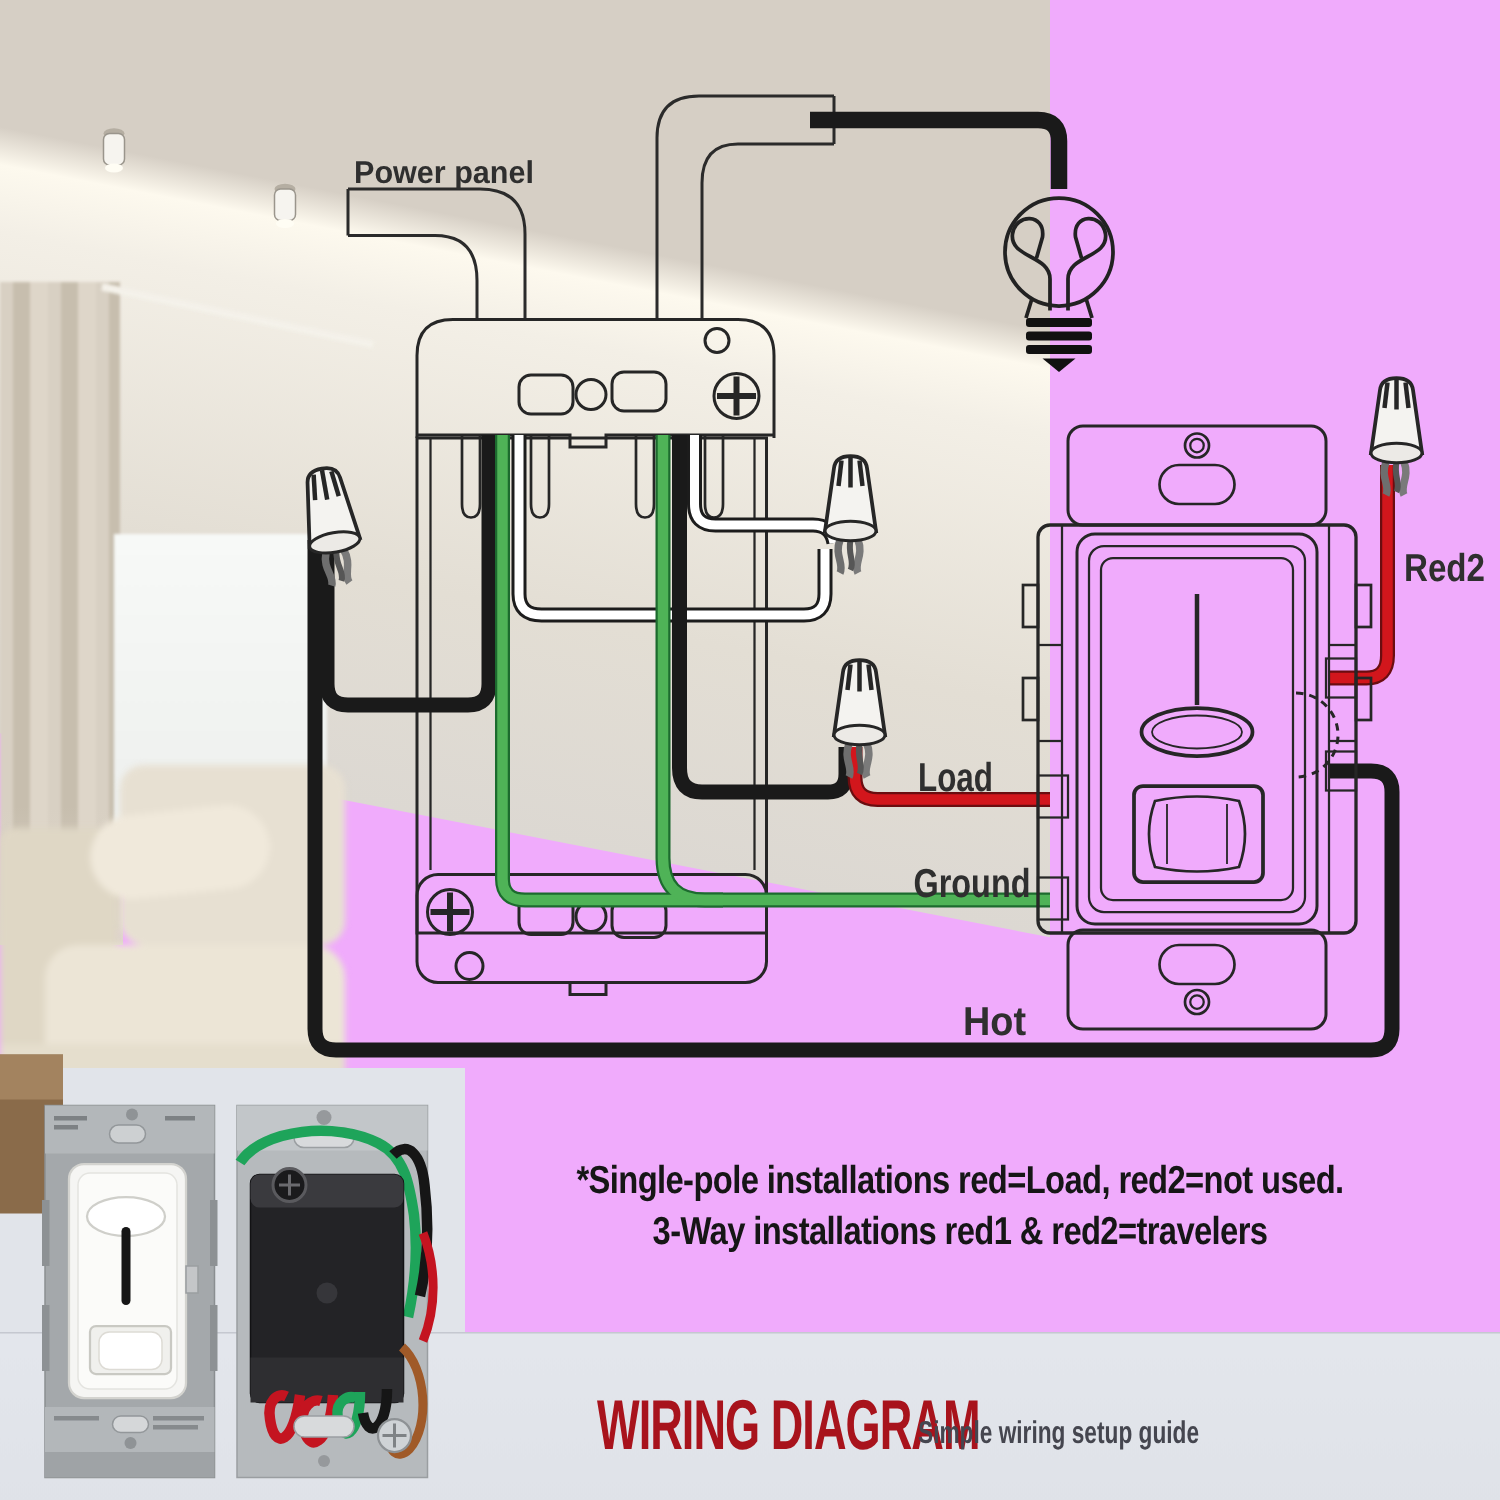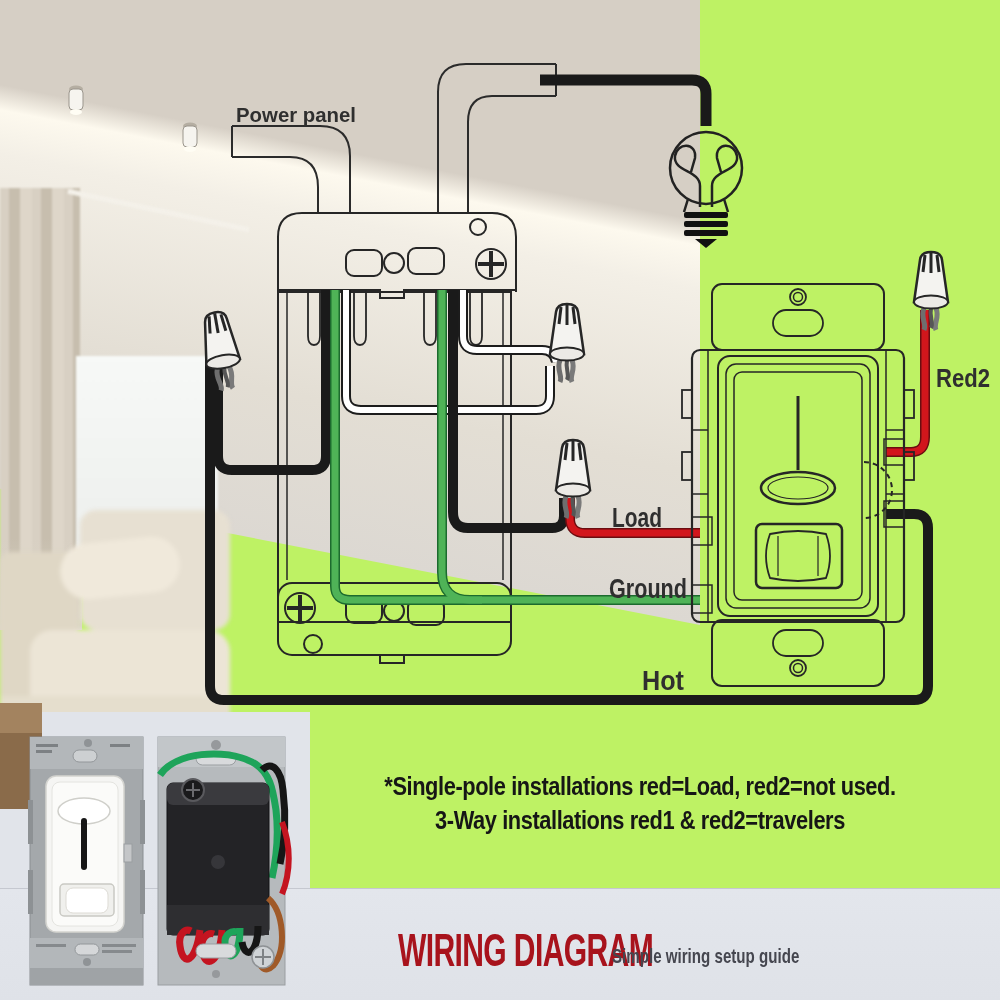--- a/index.html
+++ b/index.html
@@ -1,17 +1,17 @@
 <!DOCTYPE html>
 <html><head>
 <meta charset="utf-8">
 <style>
   html,body{margin:0;padding:0;}
   #stage{position:relative;width:1000px;height:1000px;overflow:hidden;
-         background:#bef264;font-family:"Liberation Sans",sans-serif;}
+         background:#f0abfc;font-family:"Liberation Sans",sans-serif;}
   
   .photo{position:absolute;left:0;top:0;width:700px;height:748px;overflow:hidden;z-index:0;}
   .photo div{position:absolute;}
   .ceil{left:-140px;top:-170px;width:1150px;height:620px;transform:rotate(11deg);transform-origin:0 0;
         background:linear-gradient(180deg,#d6cfc5 0%,#d6cfc5 36%,#fdf9ee 40%,#f3efe6 47%,#e3ded4 76%,#dcd8d2 100%);}
   .curtain{left:0;top:188px;width:80px;height:432px;filter:blur(1px);
         background:repeating-linear-gradient(90deg,#d8d0c3 0 9px,#c7beae 9px 20px,#ded6c9 20px 32px);}
   .curtain-fade{left:0;top:538px;width:82px;height:92px;background:linear-gradient(180deg,rgba(221,214,201,0),#ddd6c9);}
   .window{left:76px;top:356px;width:142px;height:194px;filter:blur(1.2px);
         background:linear-gradient(180deg,#f7f9f7,#edefed);}

